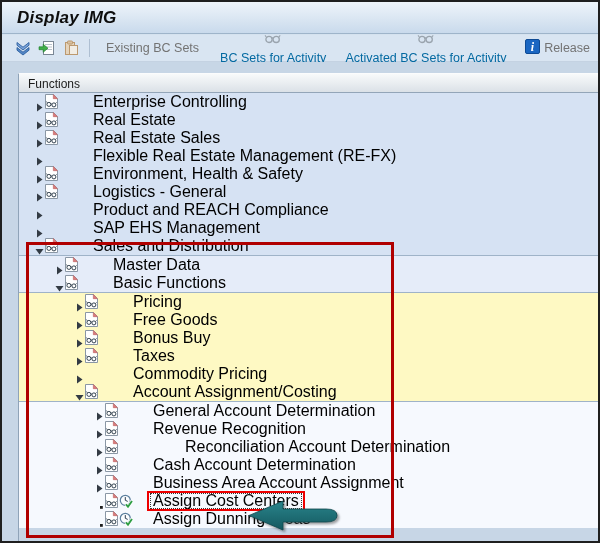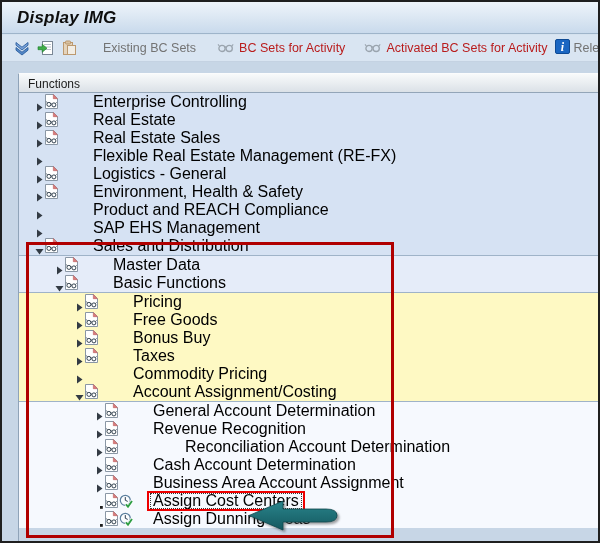--- a/index.html
+++ b/index.html
@@ -15,21 +15,21 @@
   .title{font-size:17px;font-weight:bold;font-style:italic;color:#0d0d0d;padding:6px 0 0 15px;letter-spacing:.2px;}
 
   
   .toolbar{position:absolute;left:2px;top:35px;right:2px;height:27px;background:#d9e5f2;
     display:flex;align-items:center;gap:7px;padding:0 6px 0 12px;border-bottom:1px solid #c4d2e2;box-sizing:border-box;}
   .tico{display:inline-flex;width:17px;height:17px;align-items:center;justify-content:center;cursor:pointer;}
   .tico.dis{opacity:.8;}
   .sep{width:1px;height:18px;background:#aebfd2;margin:0 3px;}
   .tbtn{display:inline-flex;align-items:center;gap:4px;font-size:12.5px;color:#737373;background:none;border:none;
     font-family:"Liberation Sans",sans-serif;cursor:pointer;white-space:nowrap;}
-  .tbtn.disabled{color:#b91c1c;cursor:default;}
+  .tbtn.disabled{color:#0369a1;cursor:default;flex-direction:column;}
   .rel-group{margin-left:auto;margin-right:2px;}
 
   
   .content{position:absolute;left:2px;top:62px;right:2px;bottom:2px;background:#c7d6e6;}
   .structure-header{position:absolute;left:16px;top:11px;right:0;height:20px;box-sizing:border-box;
     background:linear-gradient(#f8fafb,#dbe1e7);border-bottom:1px solid #93a5b8;border-top:1px solid #fbfcfd;
     border-left:1px solid #8fa3b8;font-size:12px;color:#1c1c1c;padding:3px 0 0 9px;}
   .tree{position:absolute;left:16px;top:31px;right:0;bottom:0;overflow:hidden;border-left:1px solid #8fa3b8;}
   .band{box-sizing:border-box;border-bottom:1px solid #9fb3c8;}
   .band.b1{background:#d6e2f3;}
@@ -172,34 +172,34 @@
           <span class="ex" style="left: 16px;"><svg width="9" height="9" viewBox="0 0 9 9">
               <path d="M2,0.5 L7.5,4.5 L2,8.5 Z" fill="#333b44"></path>
             </svg></span>
           <span class="doc" style="left: 26px;"><svg width="13" height="15" viewBox="0 0 13 15">
               <path d="M0.5,0.5 H8.3 L12.5,4.7 V14.5 H0.5 Z" fill="#ffffff" stroke="#8a97a5"></path>
               <path d="M8.3,0.5 L12.5,4.7 H8.3 Z" fill="#dd7b7b" stroke="#b05050" stroke-width="0.5"></path>
               <circle cx="3.9" cy="10.4" r="2" fill="none" stroke="#33424f" stroke-width="1"></circle>
               <circle cx="8.9" cy="10.9" r="2" fill="none" stroke="#33424f" stroke-width="1"></circle>
               <path d="M5.8,9.9 L7,10.2 M2.3,8.8 L1.4,7.5 M10.5,9.4 L11.6,8.4" fill="none" stroke="#33424f" stroke-width="0.9"></path>
             </svg></span>
+          <span class="lbl" style="left: 74px;">Environment, Health &amp; Safety</span>
+        </div>
+        <div class="row">
+          <span class="ex" style="left: 16px;"><svg width="9" height="9" viewBox="0 0 9 9">
+              <path d="M2,0.5 L7.5,4.5 L2,8.5 Z" fill="#333b44"></path>
+            </svg></span>
+          <span class="doc" style="left: 26px;"><svg width="13" height="15" viewBox="0 0 13 15">
+              <path d="M0.5,0.5 H8.3 L12.5,4.7 V14.5 H0.5 Z" fill="#ffffff" stroke="#8a97a5"></path>
+              <path d="M8.3,0.5 L12.5,4.7 H8.3 Z" fill="#dd7b7b" stroke="#b05050" stroke-width="0.5"></path>
+              <circle cx="3.9" cy="10.4" r="2" fill="none" stroke="#33424f" stroke-width="1"></circle>
+              <circle cx="8.9" cy="10.9" r="2" fill="none" stroke="#33424f" stroke-width="1"></circle>
+              <path d="M5.8,9.9 L7,10.2 M2.3,8.8 L1.4,7.5 M10.5,9.4 L11.6,8.4" fill="none" stroke="#33424f" stroke-width="0.9"></path>
+            </svg></span>
           <span class="lbl" style="left: 74px;">Logistics - General</span>
-        </div>
-        <div class="row">
-          <span class="ex" style="left: 16px;"><svg width="9" height="9" viewBox="0 0 9 9">
-              <path d="M2,0.5 L7.5,4.5 L2,8.5 Z" fill="#333b44"></path>
-            </svg></span>
-          <span class="doc" style="left: 26px;"><svg width="13" height="15" viewBox="0 0 13 15">
-              <path d="M0.5,0.5 H8.3 L12.5,4.7 V14.5 H0.5 Z" fill="#ffffff" stroke="#8a97a5"></path>
-              <path d="M8.3,0.5 L12.5,4.7 H8.3 Z" fill="#dd7b7b" stroke="#b05050" stroke-width="0.5"></path>
-              <circle cx="3.9" cy="10.4" r="2" fill="none" stroke="#33424f" stroke-width="1"></circle>
-              <circle cx="8.9" cy="10.9" r="2" fill="none" stroke="#33424f" stroke-width="1"></circle>
-              <path d="M5.8,9.9 L7,10.2 M2.3,8.8 L1.4,7.5 M10.5,9.4 L11.6,8.4" fill="none" stroke="#33424f" stroke-width="0.9"></path>
-            </svg></span>
-          <span class="lbl" style="left: 74px;">Environment, Health &amp; Safety</span>
         </div>
         <div class="row">
           <span class="ex" style="left: 16px;"><svg width="9" height="9" viewBox="0 0 9 9">
               <path d="M2,0.5 L7.5,4.5 L2,8.5 Z" fill="#333b44"></path>
             </svg></span>
           <span class="lbl" style="left: 74px;">Product and REACH Compliance</span>
         </div>
         <div class="row">
           <span class="ex" style="left: 16px;"><svg width="9" height="9" viewBox="0 0 9 9">
               <path d="M2,0.5 L7.5,4.5 L2,8.5 Z" fill="#333b44"></path>

